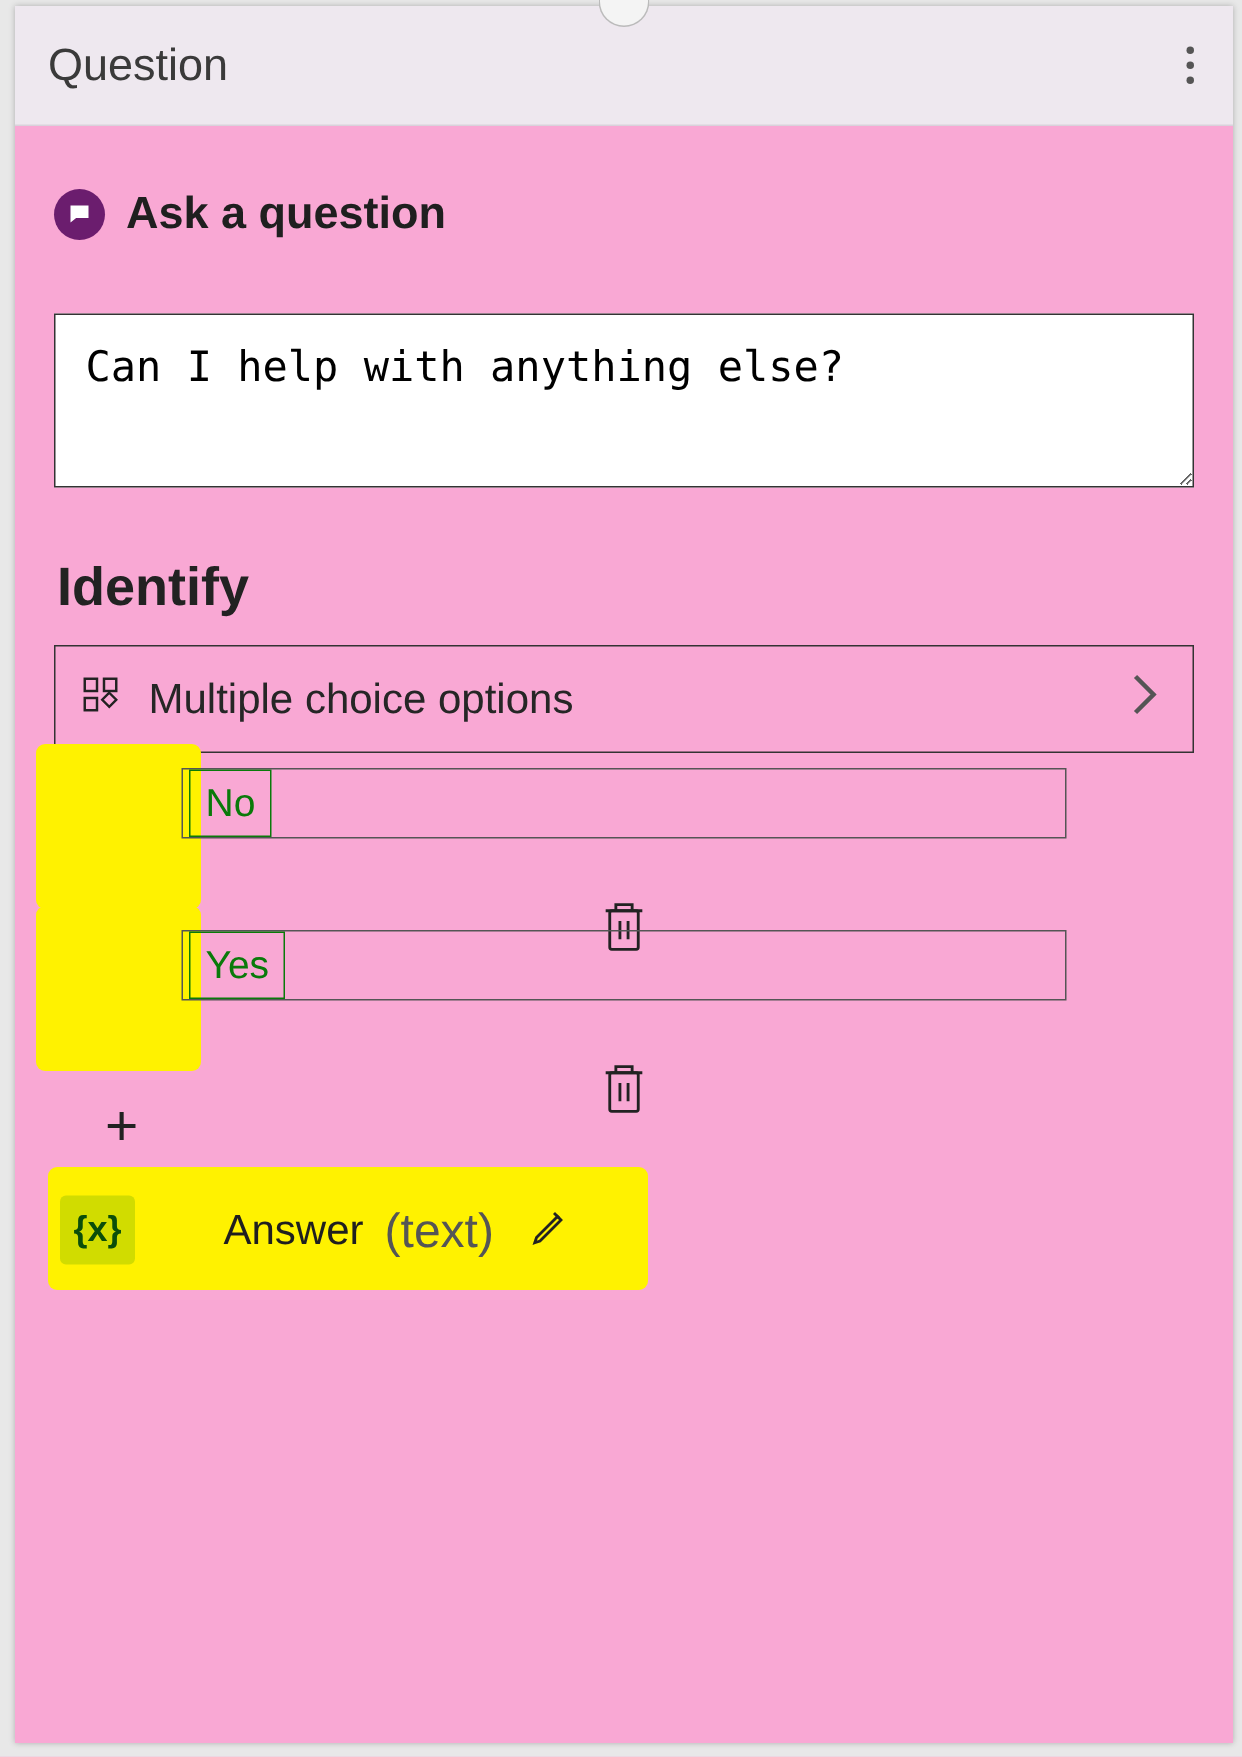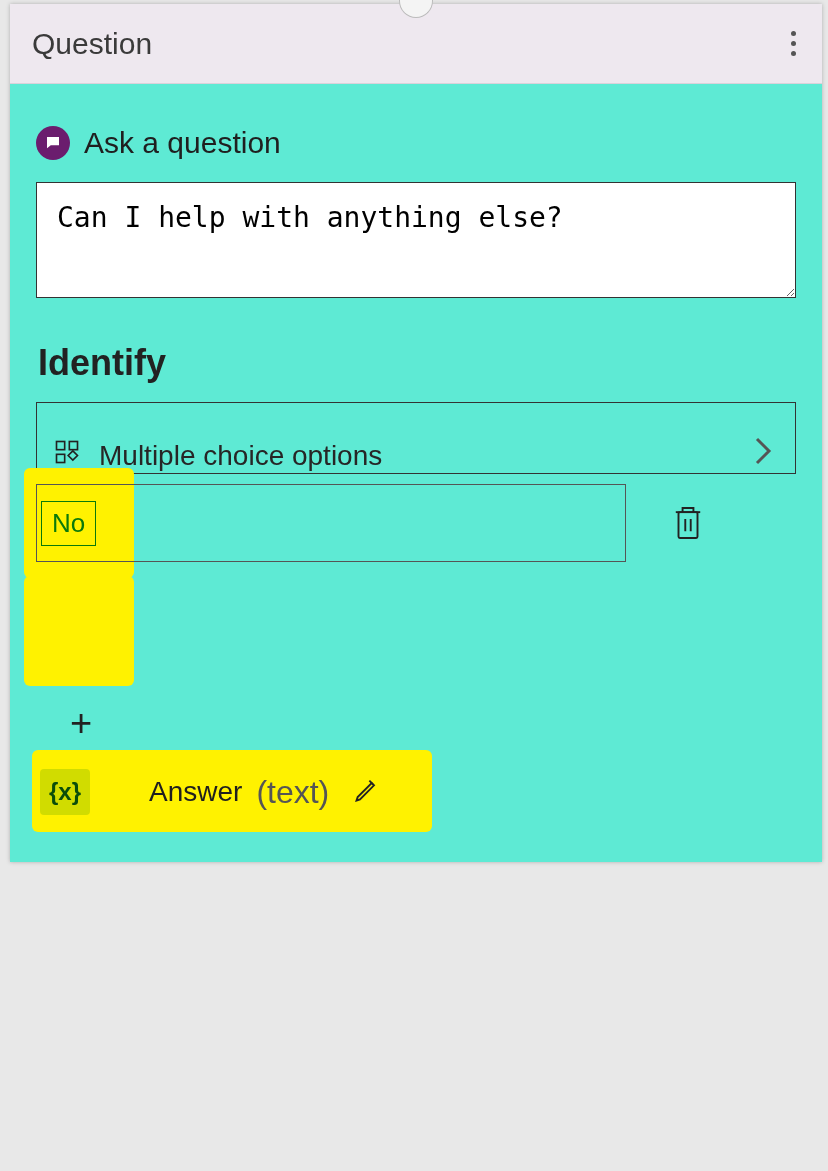--- a/index.html
+++ b/index.html
@@ -6,23 +6,23 @@
   html, body {
     margin: 0; padding: 0;
     width: 828px; height: 1171px;
     font-family: "Segoe UI", Arial, sans-serif;
     background: #e8e8e8;
     color: #262626;
   }
   .panel {
     position: relative;
     width: 812px;
-    height: 858px;
+    height: 1158px;
     margin: 4px 6px 0 10px;
-    background: #5eead4;
+    background: #f9a8d4;
     box-shadow: 0 0 4px rgba(0,0,0,0.25);
   }
   .header {
     display: flex;
     align-items: center;
     justify-content: space-between;
     height: 80px;
     padding: 0 18px 0 22px;
     background: #eee8ef;
     border-bottom: 1px solid #d9d2db;
@@ -47,57 +47,59 @@
     display: flex; align-items: center; gap: 14px;
     margin: 18px 0 22px 0;
   }
   .chat-icon-wrap {
     width: 34px; height: 34px; border-radius: 50%;
     background: #6b1d6e;
     display:flex; align-items:center; justify-content:center;
   }
   .chat-icon-wrap svg { width: 18px; height: 18px; fill: #fff; }
   .section-head-title {
-    font-size: 30px; font-weight: 400; color: #1f1f1f;
+    font-size: 30px; font-weight: 700; color: #1f1f1f;
   }
   .question-input {
     width: 100%;
     height: 116px;
     border: 1px solid #333;
     font-size: 28px;
     padding: 18px 20px 0 20px;
     background: #fff;
     outline: none;
+    margin-top: 27px;
   }
   .label {
     font-size: 36px;
     font-weight: 600;
     margin: 40px 0 18px 2px;
     color: #222;
   }
   .identify-row {
-    display: flex; align-items: flex-end; justify-content: space-between;
+    display: flex; align-items: center; justify-content: space-between;
     height: 72px;
     padding: 0 22px 0 16px;
     border: 1px solid #333;
     font-size: 28px;
     cursor: pointer;
   }
   .identify-left {
     display:flex; align-items:center; gap:18px;
   }
   .options-col {
     display:flex; flex-direction: column; gap: 30px;
     margin-top: 10px;
     position: relative;
   }
   .option-row {
     display:flex; align-items:center; gap: 40px;
     position: relative;
     height: 78px;
+    flex-direction: column;
   }
   .option-box {
     width: 590px; height: 78px;
     border: 1px solid #555;
     display:flex; align-items:center;
     padding: 0 0 0 4px;
     position: relative;
     z-index: 2;
     background: transparent;
   }
@@ -238,20 +240,23 @@
               <path d="M3 6h18"></path>
               <path d="M8 6V3h8v3"></path>
               <rect x="5" y="6" width="14" height="19" rx="1"></rect>
               <path d="M10 11v9M14 11v9"></path>
             </svg>
         </div>
       </div>
 
       <div class="option-row">
         <div class="hl-chip-bg"></div>
+        <div class="option-box">
+          <span class="chip">Yes</span>
+        </div>
         <div class="trash-btn">
           <svg viewBox="0 0 24 28">
               <path d="M3 6h18"></path>
               <path d="M8 6V3h8v3"></path>
               <rect x="5" y="6" width="14" height="19" rx="1"></rect>
               <path d="M10 11v9M14 11v9"></path>
             </svg>
         </div>
       </div>
 

